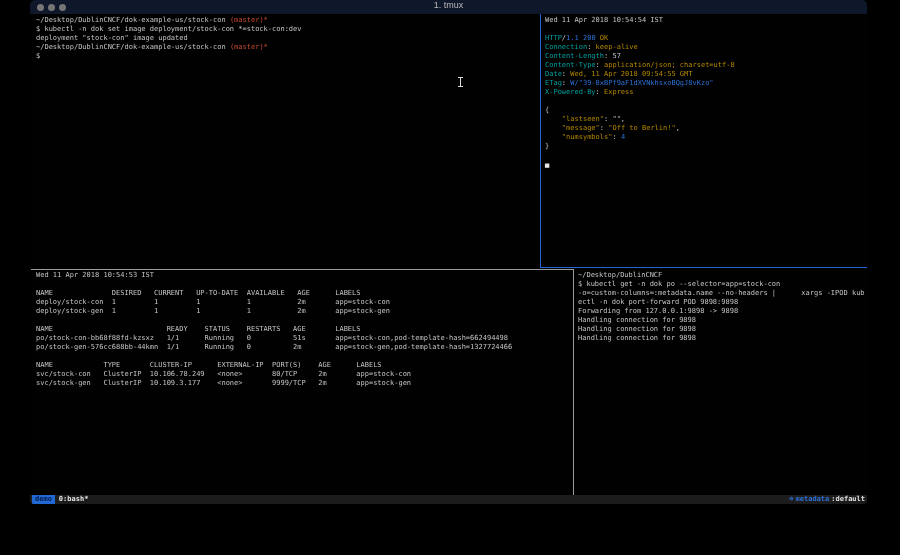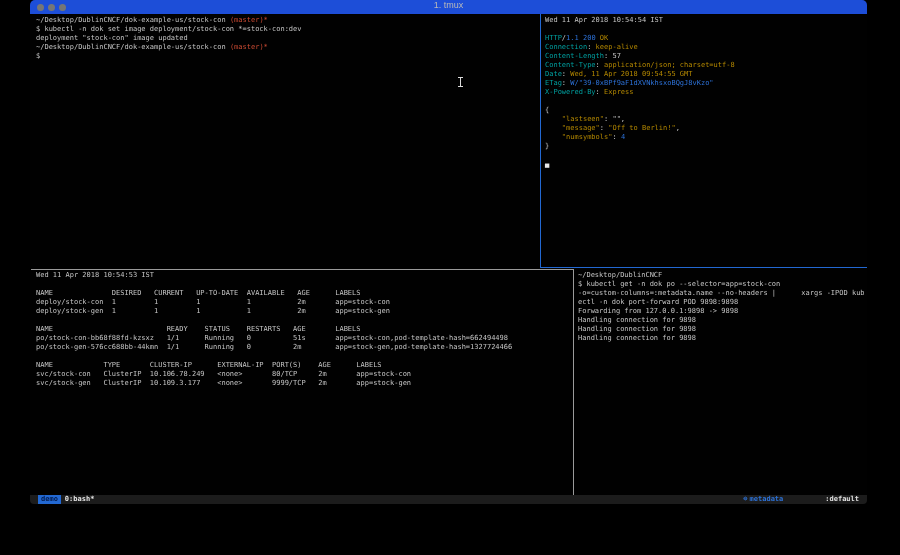--- a/index.html
+++ b/index.html
@@ -6,21 +6,21 @@
   body{
     width:900px;height:555px;position:relative;overflow:hidden;
     background:#000;font-family:"DejaVu Sans Mono",monospace;
   }
   .window{
     position:absolute;left:30px;top:0;width:837px;height:504px;
     background:#010101;border-radius:5px 5px 4px 4px;overflow:hidden;
   }
   .titlebar{
     position:absolute;left:0;top:0;right:0;height:14px;
-    background:#1d4ed8;border-bottom:1px solid #000;
+    background:#0f172a;border-bottom:1px solid #000;
   }
   .traffic{position:absolute;left:7px;top:4px;display:flex;gap:4px;}
   .light{width:7px;height:7px;border-radius:50%;background:#767676;}
   .title{
     text-align:center;line-height:14px;font:9px "Liberation Sans",sans-serif;
     color:#b9b9b9;
   }
   .pane{
     position:absolute;margin:0;
     font:7px/9px "DejaVu Sans Mono",monospace;
@@ -28,27 +28,27 @@
   }
   .tline{height:9px;white-space:pre;}
   .divider{position:absolute;}
   .div-active{background:var(--border_active);}
   .div-inactive{background:var(--border_inactive);}
   .statusbar{
     position:absolute;left:0;right:0;top:495px;height:9px;
     background:var(--status_bg);
     display:flex;align-items:center;
     font:bold 7px/9px "DejaVu Sans Mono",monospace;
-    padding:0 8px;box-sizing:border-box;
+    padding:0 2px;box-sizing:border-box;
   }
   .session-chip{background:var(--session_bg);color:var(--session_fg);padding:0 3px;font-weight:bold;}
   .window-item{color:#e6e6e6;margin-left:4px;font-weight:bold;}
   .kube{margin-left:auto;display:flex;align-items:center;gap:2px;}
   .kube-blue{color:var(--blue);font-weight:bold;}
-  .kube-ns{color:#e0e0e0;font-weight:bold;margin-left:40px;}
+  .kube-ns{color:#e0e0e0;font-weight:bold;}
   .ibeam{position:absolute;left:428px;top:77px;width:5px;height:10px;}
   .ibeam i{position:absolute;left:2px;top:0;width:1px;height:10px;background:#dcdcdc;}
   .ibeam::before,.ibeam::after{
     content:'';position:absolute;left:0;width:5px;height:1px;background:#dcdcdc;
   }
   .ibeam::before{top:0}
   .ibeam::after{bottom:0}
 </style>
 </head>
 <body>

